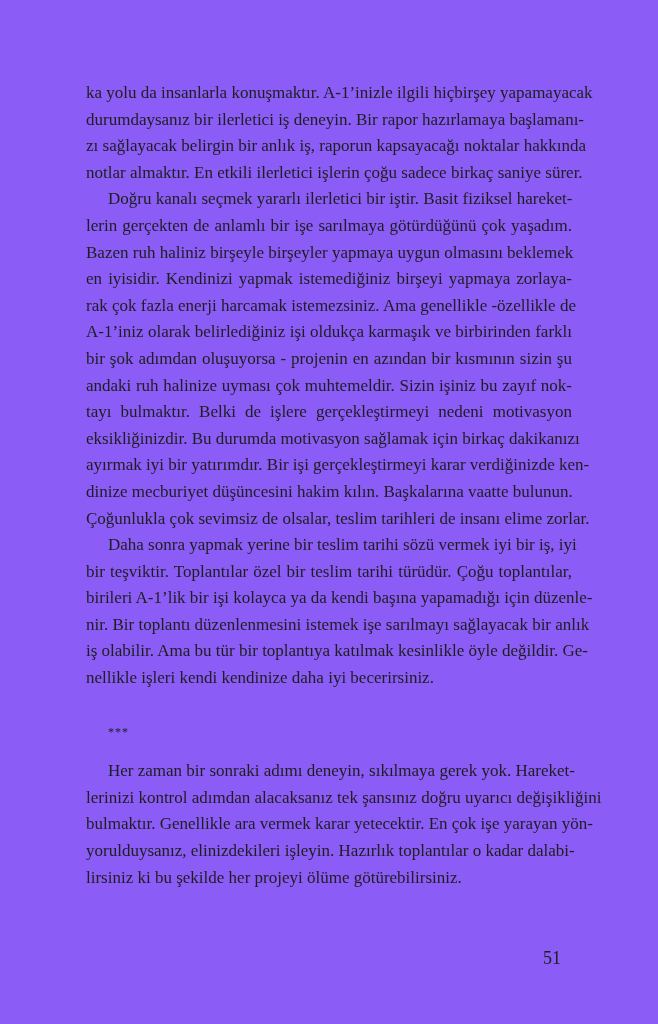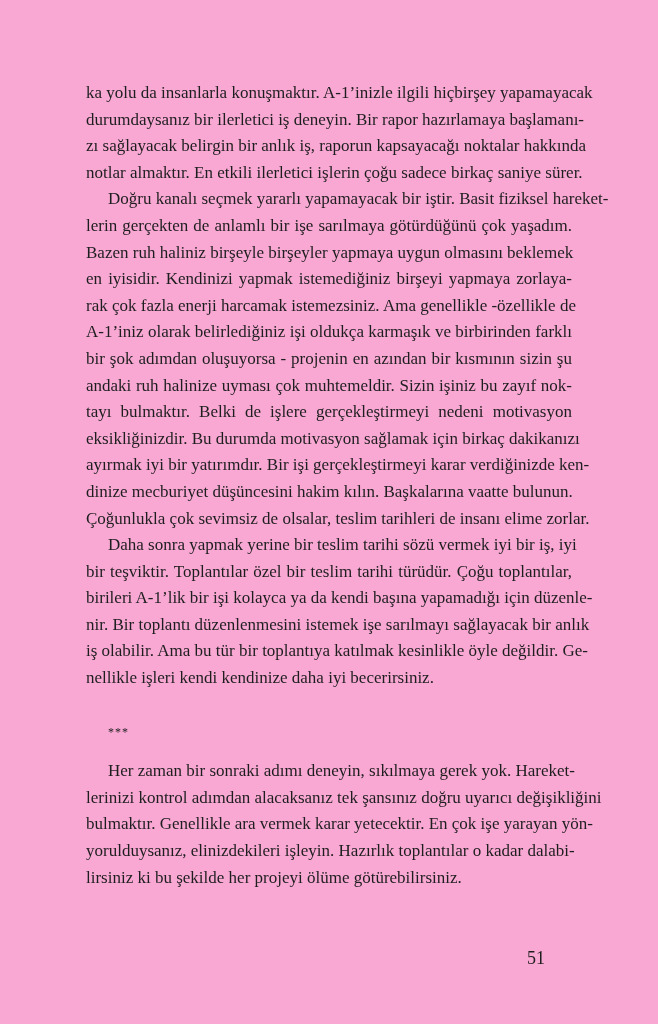--- a/index.html
+++ b/index.html
@@ -1,47 +1,47 @@
 <!DOCTYPE html>
 <html><head>
   <meta charset="utf-8">
   <style>
     html, body { margin: 0; padding: 0; background: #ffffff; }
     body { width: 658px; height: 1024px; position: relative; overflow: hidden; }
     .page {
-      position: absolute; left: 0; top: 0; width: 658px; height: 1024px; background: #f9a8d4;
+      position: absolute; left: 0; top: 0; width: 658px; height: 1024px; background: #8b5cf6;
     }
     .text {
       position: absolute; left: 86px; top: 80px; width: 486px;
       font-family: "Liberation Serif", "DejaVu Serif", serif;
       font-size: 17px; line-height: 26.6px; color: #1e1e1e;
     }
     .line { display: block; white-space: nowrap; text-align: justify; text-align-last: justify; height: 26.6px; }
     .line.last { text-align-last: left; }
     .line.indent { padding-left: 22px; }
     .gap { height: 27px; }
     .stars { display: block; height: 26.6px; padding-left: 22px; font-size: 12px; letter-spacing: 1px; line-height: 26.6px; }
     .gap2 { height: 13px; }
     .pagenum {
-      position: absolute; left: 527px; top: 948px; width: 50px; text-align: left;
+      position: absolute; left: 527px; top: 948px; width: 50px; text-align: center;
       font-family: "Liberation Serif", "DejaVu Serif", serif; font-size: 18px; color: #1e1e1e;
     }
   </style>
 </head>
 <body>
 
 <div class="page">
   <div class="text">
 
     <span class="line">ka yolu da insanlarla konuşmaktır. A-1’inizle ilgili hiçbirşey yapamayacak</span>
     <span class="line">durumdaysanız bir ilerletici iş deneyin. Bir rapor hazırlamaya başlamanı-</span>
     <span class="line">zı sağlayacak belirgin bir anlık iş, raporun kapsayacağı noktalar hakkında</span>
     <span class="line last">notlar almaktır. En etkili ilerletici işlerin çoğu sadece birkaç saniye sürer.</span>
 
-    <span class="line indent">Doğru kanalı seçmek yararlı yapamayacak bir iştir. Basit fiziksel hareket-</span>
+    <span class="line indent">Doğru kanalı seçmek yararlı ilerletici bir iştir. Basit fiziksel hareket-</span>
     <span class="line">lerin gerçekten de anlamlı bir işe sarılmaya götürdüğünü çok yaşadım.</span>
     <span class="line">Bazen ruh haliniz birşeyle birşeyler yapmaya uygun olmasını beklemek</span>
     <span class="line">en iyisidir. Kendinizi yapmak istemediğiniz birşeyi yapmaya zorlaya-</span>
     <span class="line">rak çok fazla enerji harcamak istemezsiniz. Ama genellikle -özellikle de</span>
     <span class="line">A-1’iniz olarak belirlediğiniz işi oldukça karmaşık ve birbirinden farklı</span>
     <span class="line">bir şok adımdan oluşuyorsa - projenin en azından bir kısmının sizin şu</span>
     <span class="line">andaki ruh halinize uyması çok muhtemeldir. Sizin işiniz bu zayıf nok-</span>
     <span class="line">tayı bulmaktır. Belki de işlere gerçekleştirmeyi nedeni motivasyon</span>
     <span class="line">eksikliğinizdir. Bu durumda motivasyon sağlamak için birkaç dakikanızı</span>
     <span class="line">ayırmak iyi bir yatırımdır. Bir işi gerçekleştirmeyi karar verdiğinizde ken-</span>

